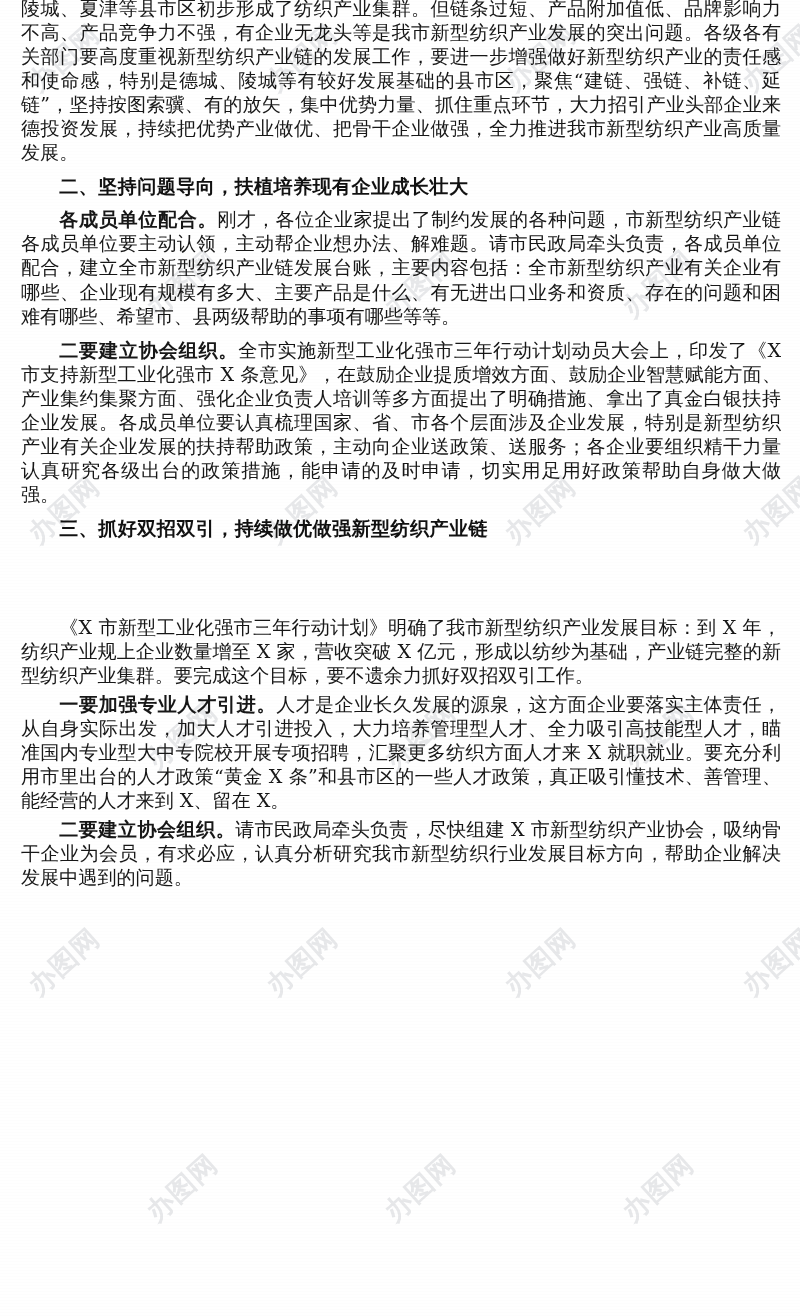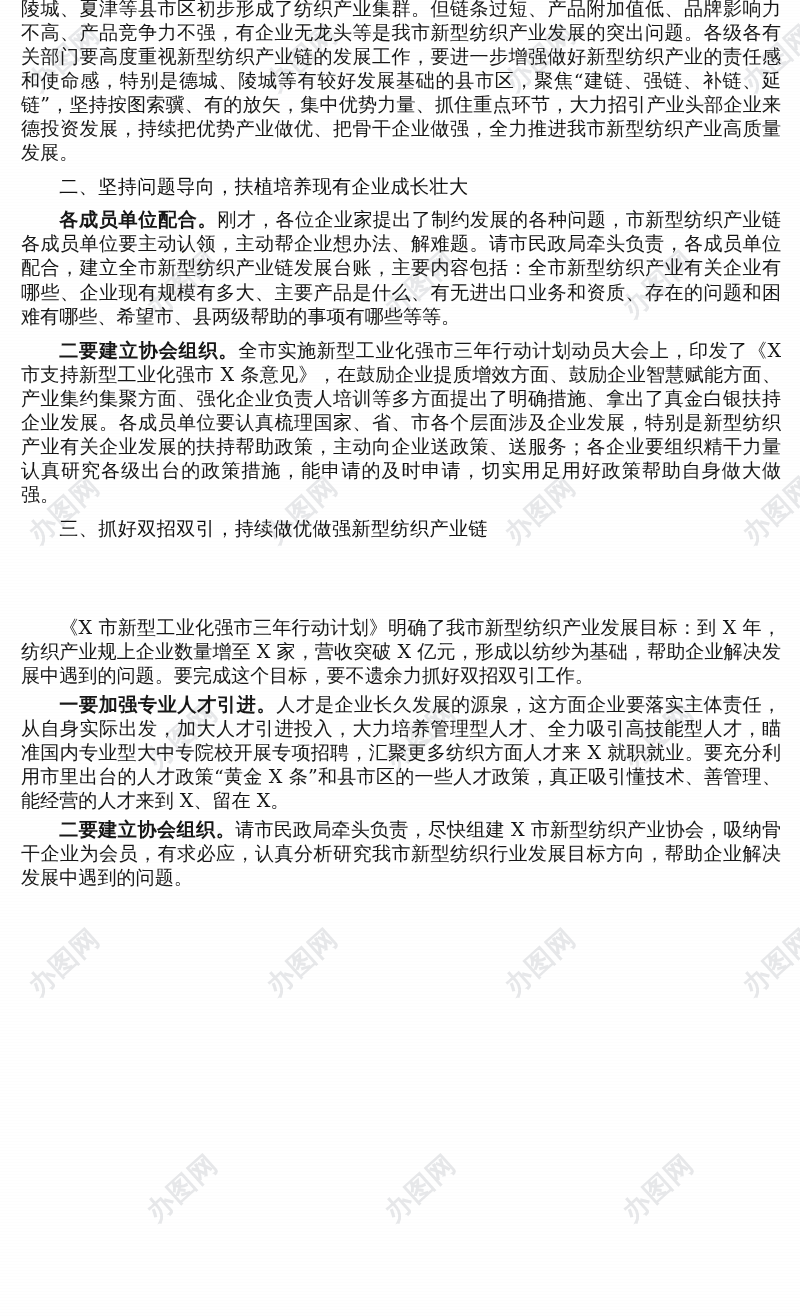--- a/index.html
+++ b/index.html
@@ -69,21 +69,21 @@
     font-weight: 400;
   }
   p.para.indent { text-indent: 2em; }
   p.para.cont   { text-indent: 0; }
 
   h2.heading {
     margin: 0;
     padding: 0;
     font-size: 19.1px;
     line-height: 24.05px;
-    font-weight: 400;
+    font-weight: 700;
     color: #111111;
     text-indent: 2em;
     letter-spacing: .4px;
   }
 
   .lead { font-weight: 700; letter-spacing: .3px; }
 
   
   .sp-para   { height: 5px; }
   .sp-head-a { height: 10px; }
@@ -147,21 +147,21 @@
     <div class="sp-para"></div>
 
     <p class="para indent"><span class="lead">二要建立协会组织。</span><span>全市实施新型工业化强市三年行动计划动员大会上，印发了《X 市支持新型工业化强市 X 条意见》，在鼓励企业提质增效方面、鼓励企业智慧赋能方面、产业集约集聚方面、强化企业负责人培训等多方面提出了明确措施、拿出了真金白银扶持企业发展。各成员单位要认真梳理国家、省、市各个层面涉及企业发展，特别是新型纺织产业有关企业发展的扶持帮助政策，主动向企业送政策、送服务；各企业要组织精干力量认真研究各级出台的政策措施，能申请的及时申请，切实用足用好政策帮助自身做大做强。</span></p>
 
     <div class="sp-head-a"></div>
 
     <h2 class="heading">三、抓好双招双引，持续做优做强新型纺织产业链</h2>
 
     <div class="sp-big"></div>
 
-    <p class="para indent">《X 市新型工业化强市三年行动计划》明确了我市新型纺织产业发展目标：到 X 年，纺织产业规上企业数量增至 X 家，营收突破 X 亿元，形成以纺纱为基础，帮助企业解决发展中遇到的问题。要完成这个目标，要不遗余力抓好双招双引工作。</p>
+    <p class="para indent">《X 市新型工业化强市三年行动计划》明确了我市新型纺织产业发展目标：到 X 年，纺织产业规上企业数量增至 X 家，营收突破 X 亿元，形成以纺纱为基础，产业链完整的新型纺织产业集群。要完成这个目标，要不遗余力抓好双招双引工作。</p>
 
     <div class="sp-para"></div>
 
     <p class="para indent"><span class="lead">一要加强专业人才引进。</span><span>人才是企业长久发展的源泉，这方面企业要落实主体责任，从自身实际出发，加大人才引进投入，大力培养管理型人才、全力吸引高技能型人才，瞄准国内专业型大中专院校开展专项招聘，汇聚更多纺织方面人才来 X 就职就业。要充分利用市里出台的人才政策“黄金 X 条”和县市区的一些人才政策，真正吸引懂技术、善管理、能经营的人才来到 X、留在 X。</span></p>
 
     <div class="sp-para"></div>
 
     <p class="para indent"><span class="lead">二要建立协会组织。</span><span>请市民政局牵头负责，尽快组建 X 市新型纺织产业协会，吸纳骨干企业为会员，有求必应，认真分析研究我市新型纺织行业发展目标方向，帮助企业解决发展中遇到的问题。</span></p>
 
     <div class="sp-para"></div>

